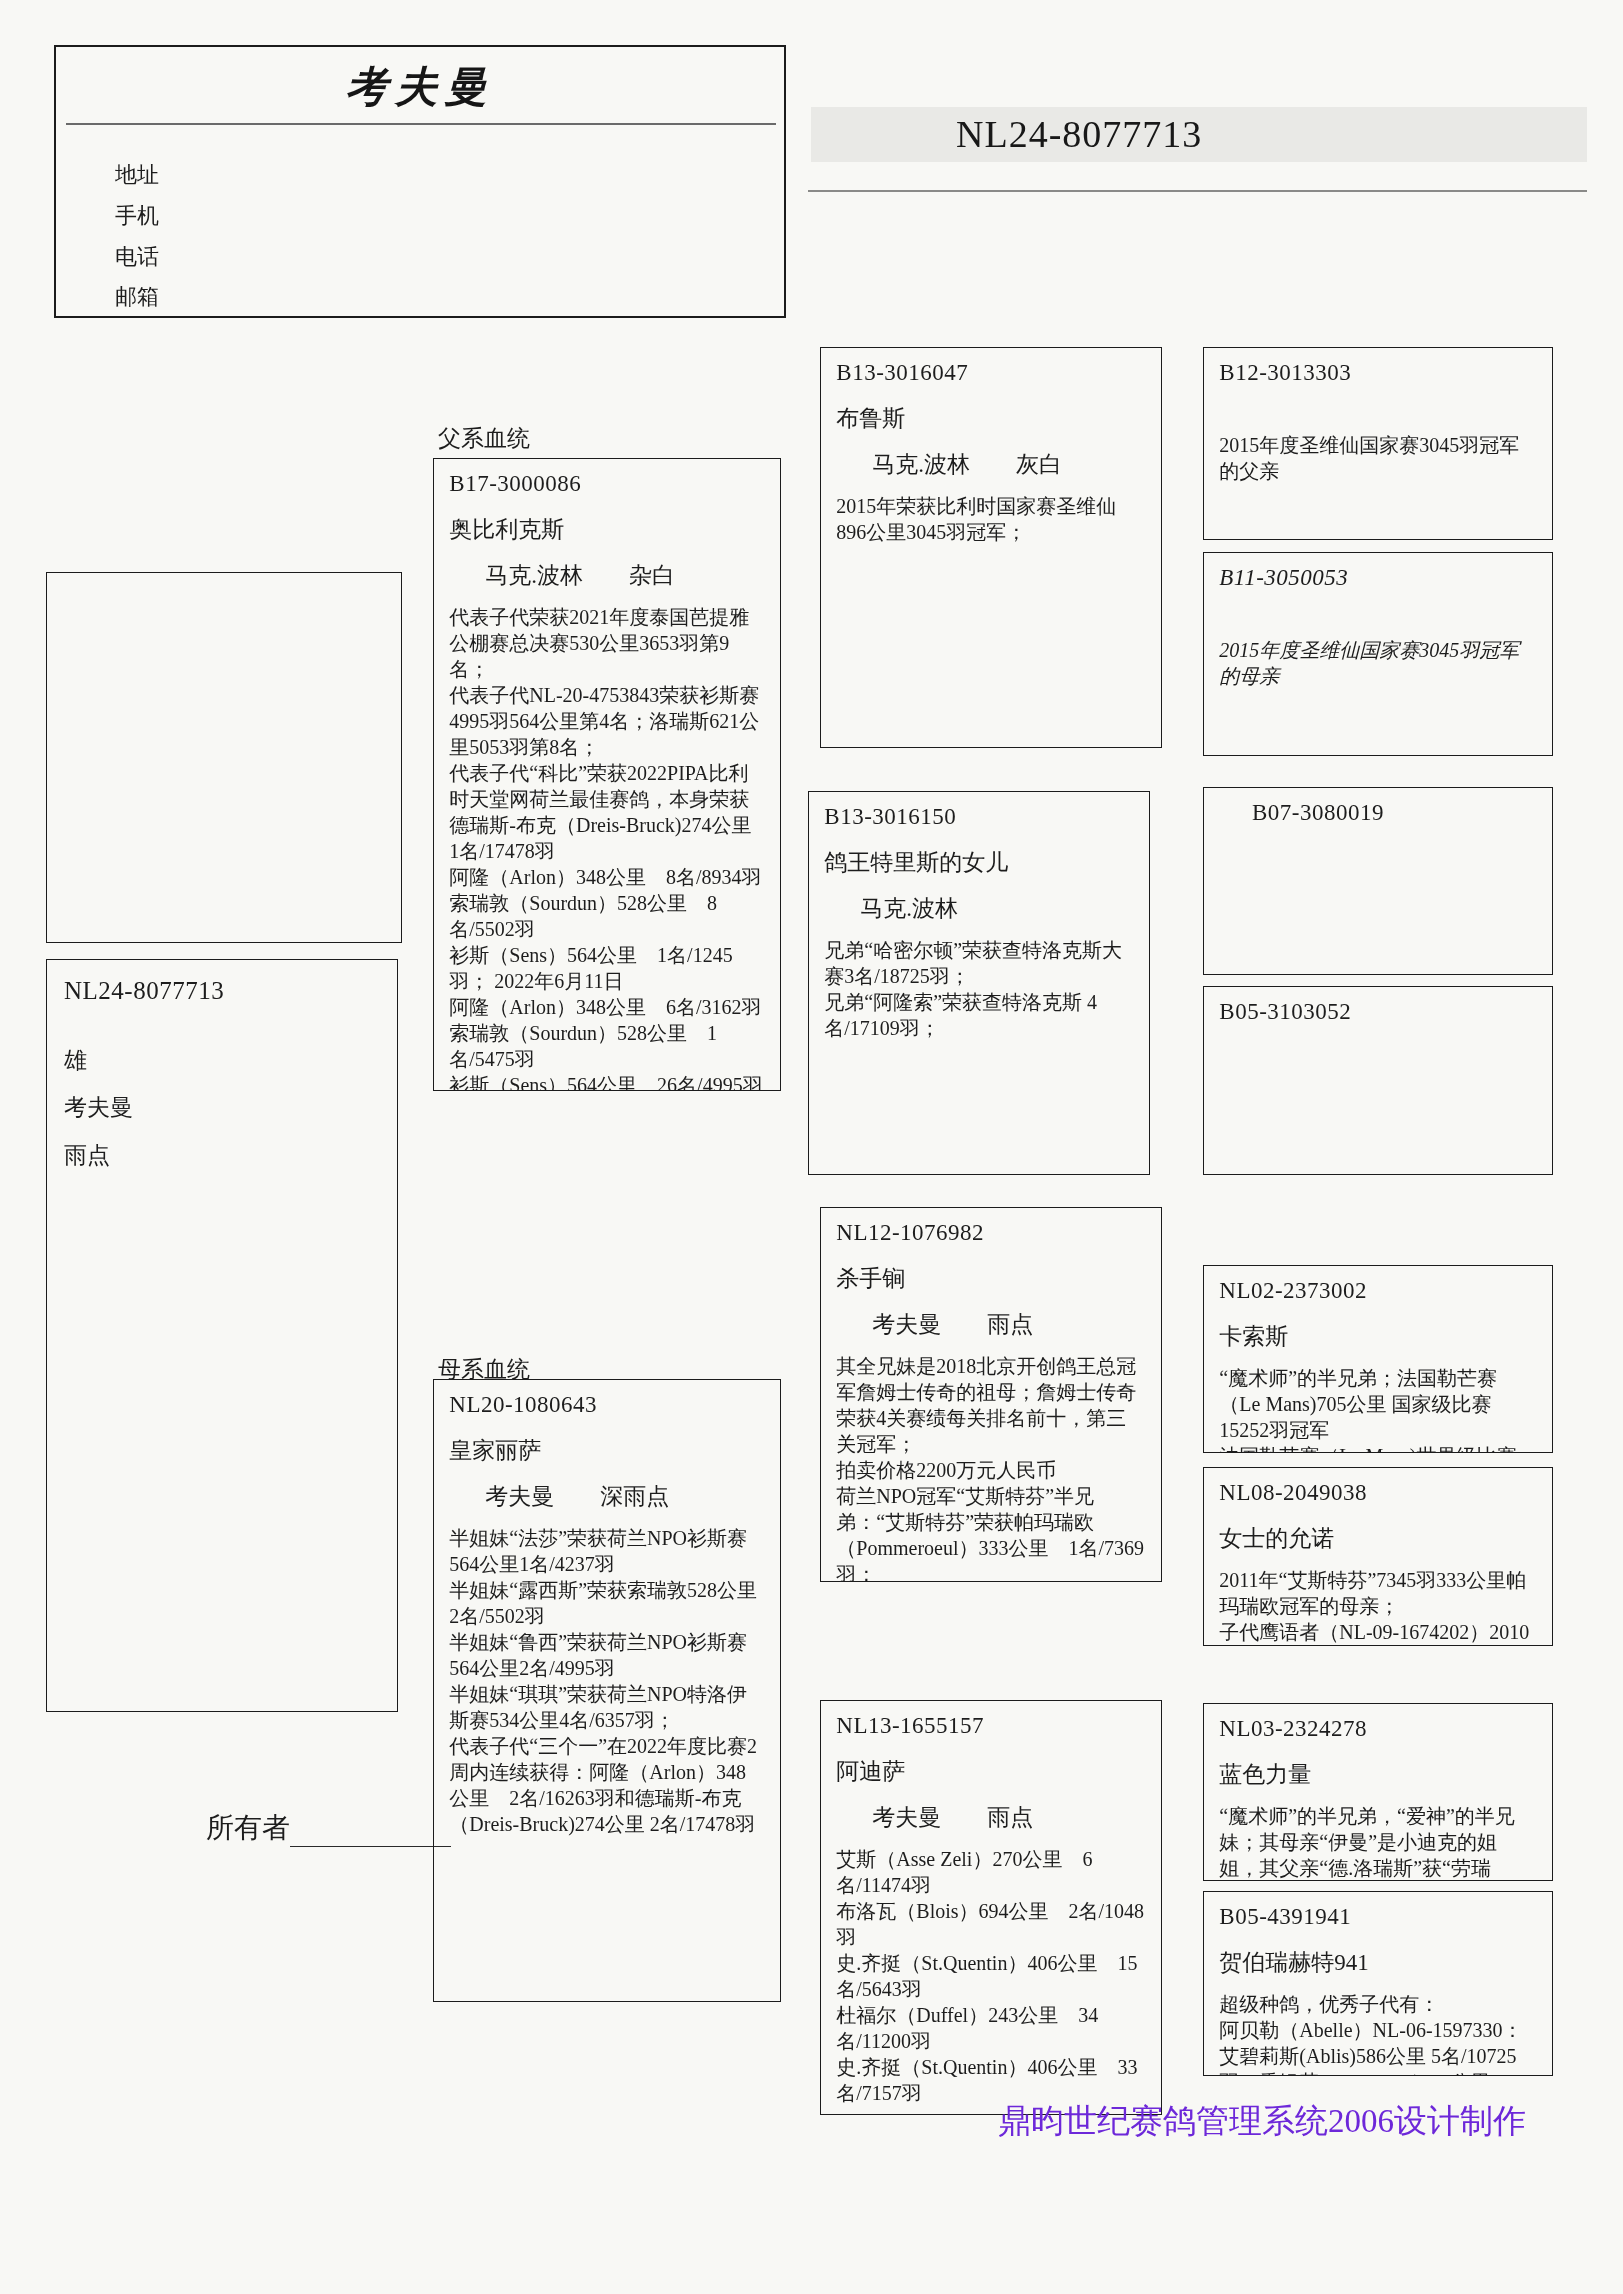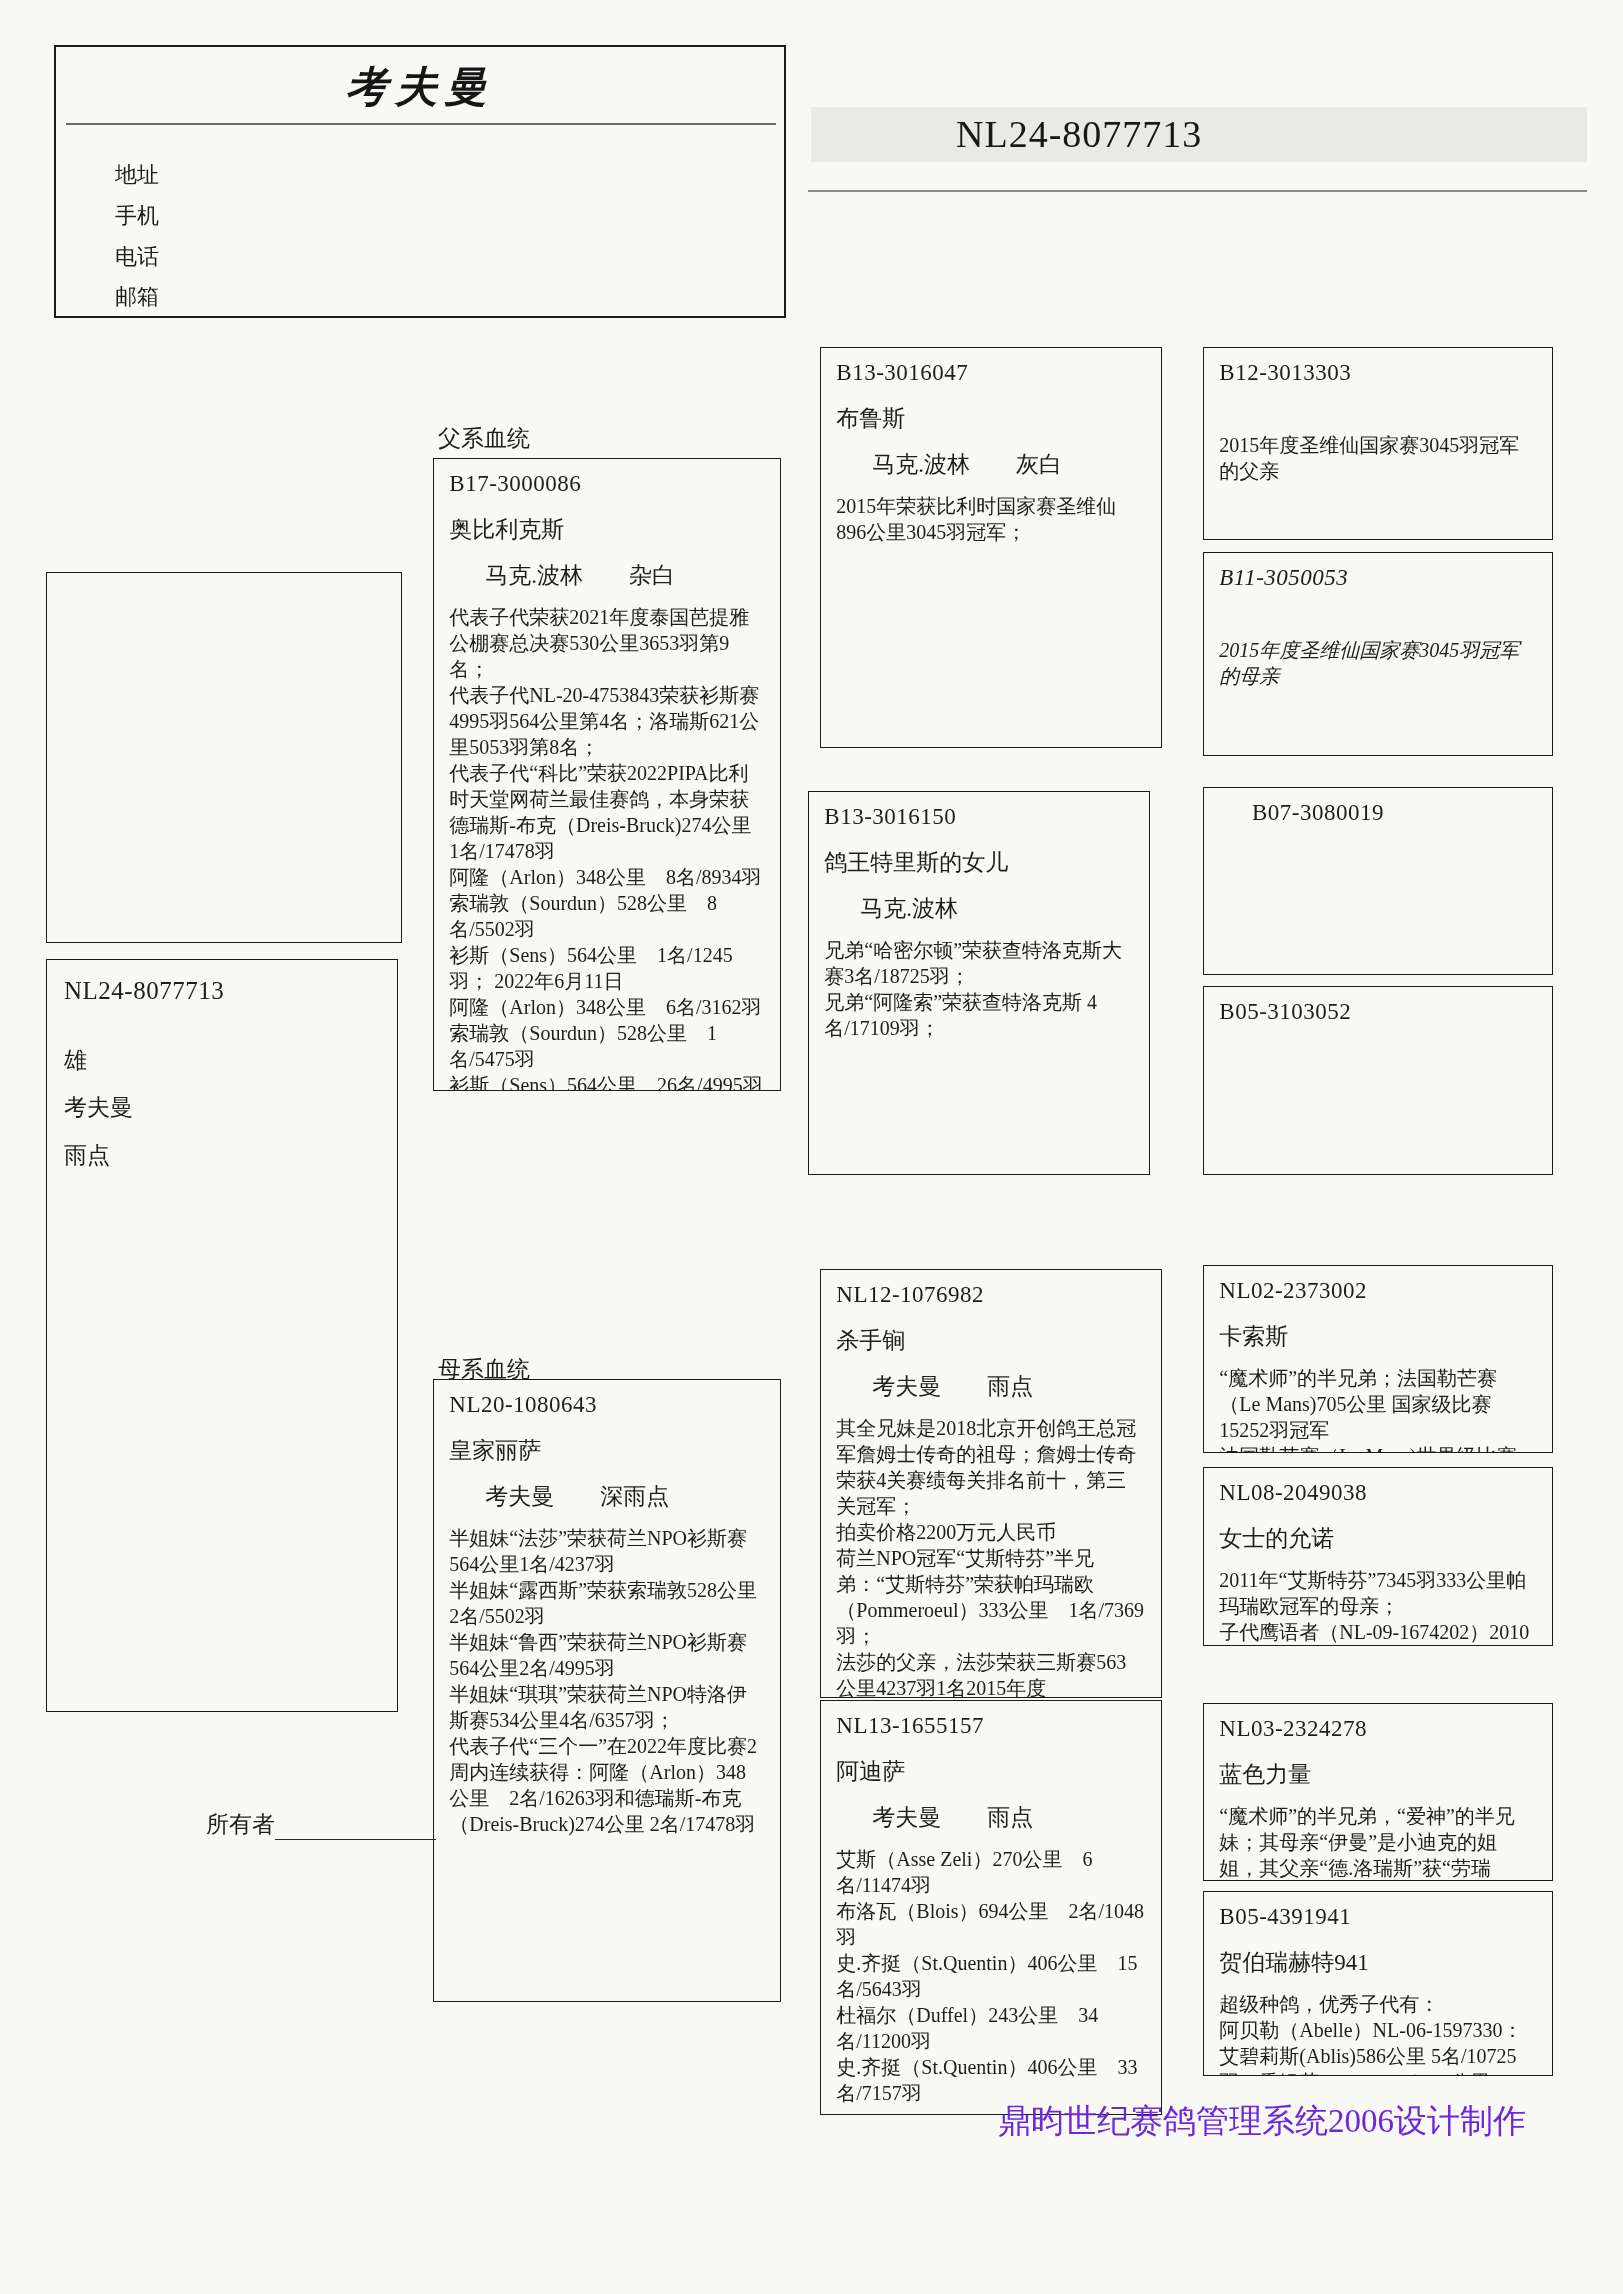--- a/index.html
+++ b/index.html
@@ -40,32 +40,32 @@
   
   #box-extra    { left:46px;  top:572px;  width:356px; height:371px; }
   #box-subject  { left:46px;  top:959px; width:352px; height:753px; padding:17px 17px; }
   #box-subject .ring { font-size:25px; }
   .subject-line { font-size:23px; margin-top:40px; }
   .subject-line + .subject-line { margin-top:16.3px; }
   #box-father   { left:433px; top:458px;  width:348px; height:633px; }
   #box-mother   { left:433px; top:1379px; width:348px; height:623px; }
   #box-pgf      { left:820px; top:347px;  width:342px; height:401px; }
   #box-pgm      { left:808px; top:791px;  width:342px; height:384px; }
-  #box-mgf      { left:820px; top:1269px; width:342px; height:429px; }
+  #box-mgf      { left:820px; top:1207px; width:342px; height:375px; }
   #box-mgm      { left:820px; top:1700px; width:342px; height:415px; }
   #box-pgf-sire { left:1203px; top:347px;  width:350px; height:193px; }
   #box-pgf-dam  { left:1203px; top:552px;  width:350px; height:204px;font-style:italic; }
   #box-pgm-sire { left:1203px; top:787px;  width:350px; height:188px;padding-left:48px; }
   #box-pgm-dam  { left:1203px; top:986px; width:350px; height:189px; }
   #box-mgf-sire { left:1203px; top:1265px; width:350px; height:188px; }
   #box-mgf-dam  { left:1203px; top:1467px; width:350px; height:179px; }
   #box-mgm-sire { left:1203px; top:1703px; width:350px; height:178px; }
   #box-mgm-dam  { left:1203px; top:1891px; width:350px; height:185px; }
   
-  #owner { left:206px; top:1809px; font-size:23px; }
+  #owner { left:206px; top:1809px; font-size:28px; }
   #owner-underline { display:inline-block; width:161px; border-bottom:1.9px solid #2a2a2a; height:23px; vertical-align:bottom; }
   #footer { left:956px; top:2099px; width:612px; text-align:center; font-size:33px; color:#6d28d9; }
 </style>
 </head>
 <body>
 
 <div id="page">
 
   <div id="loft-card">
     <div id="loft-logo">考夫曼</div>

